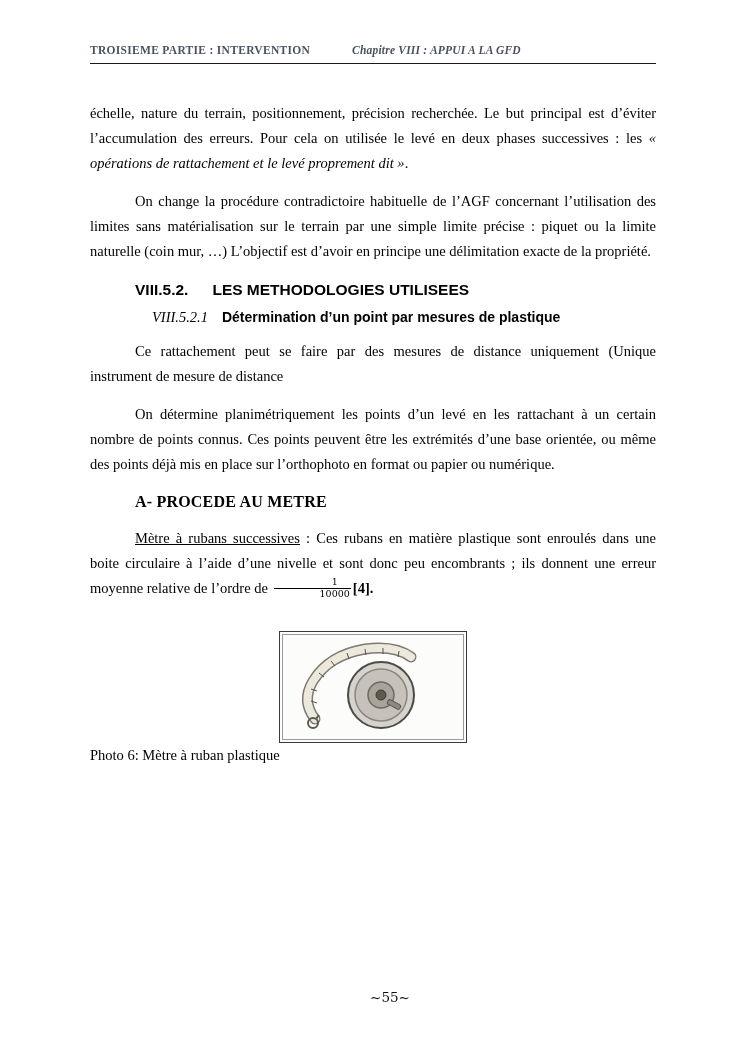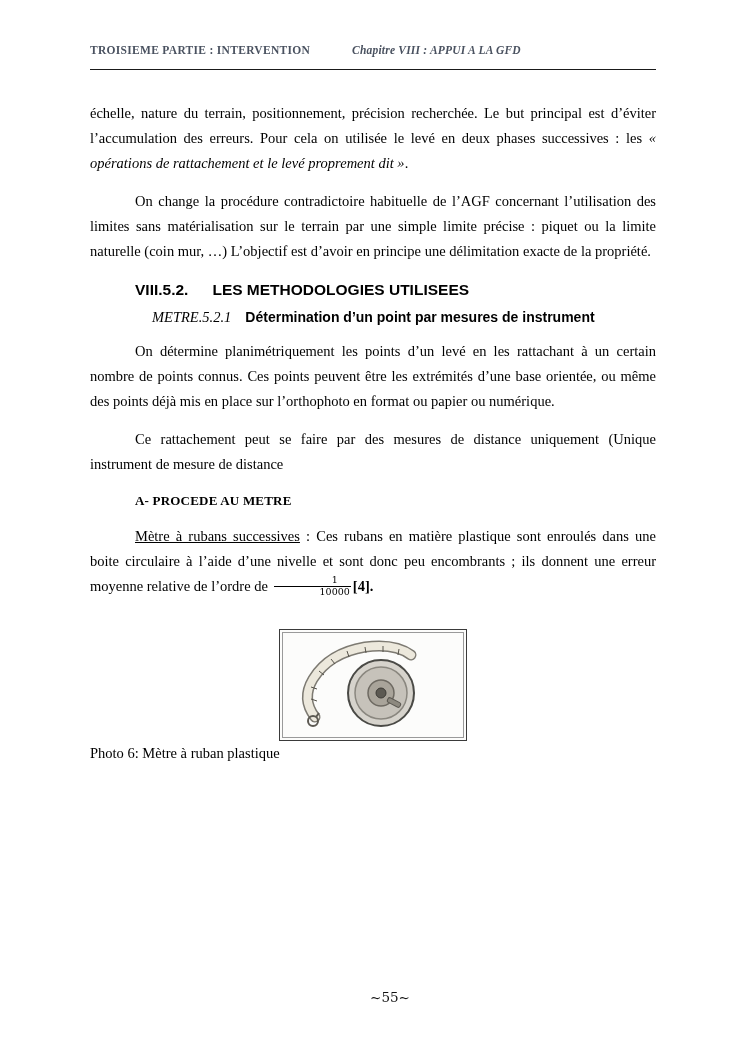--- a/index.html
+++ b/index.html
@@ -9,21 +9,21 @@
     margin:0 auto;
     background:#ffffff;
     font-family:"Liberation Serif", serif;
     color:#000;
     overflow:hidden;
   }
   
   .header {
     position:absolute; top:44px; left:90px; right:88px;
     border-bottom:1px solid #1a1a1a;
-    padding-bottom:13px;
+    padding-bottom:7px;
     font-size:11.5px;
     color:#4a5260;
     white-space:nowrap;
   }
   .header .h-left { font-weight:bold; letter-spacing:0.3px; }
   .header .h-right { font-weight:bold; font-style:italic; margin-left:42px; letter-spacing:0.2px; }
   
   .content {
     position:absolute; top:101px; left:90px; width:566px;
   }
@@ -45,21 +45,21 @@
   }
   .h-sec .sec-num { margin-right:24px; }
   .h-sub {
     margin:0 0 13px 62px;
     font-size:14.5px;
   }
   .h-sub .sub-num { font-style:italic; font-family:"Liberation Serif", serif; margin-right:14px; }
   .h-sub .sub-title { font-weight:bold; font-family:"Liberation Sans", sans-serif; font-size:14px; }
   .h-proc {
     margin:16px 0 15px 45px;
-    font-size:13px; font-weight:bold;
+    font-size:16px; font-weight:bold;
     letter-spacing:0.2px;
   }
   
   .frac {
     display:inline-flex; flex-direction:column;
     vertical-align:middle;
     font-size:9.5px; line-height:1.15;
     text-align:center;
     font-family:"DejaVu Serif", serif;
     margin:0 2px;
@@ -106,26 +106,26 @@
 
     <p><span>échelle, nature du terrain, positionnement, précision recherchée. Le but principal est d’éviter l’accumulation des erreurs. Pour cela on utilisée le levé en deux phases successives : les </span><span class="it">« opérations de rattachement et le levé proprement dit »</span><span>.</span></p>
 
     <p class="indent">On change la procédure contradictoire habituelle de l’AGF concernant l’utilisation des limites sans matérialisation sur le terrain par une simple limite précise : piquet ou la limite naturelle (coin mur, …) L’objectif est d’avoir en principe une délimitation exacte de la propriété.</p>
 
     <div class="h-sec">
       <span class="sec-num">VIII.5.2.</span><span>LES METHODOLOGIES UTILISEES</span>
     </div>
 
     <div class="h-sub">
-      <span class="sub-num">METRE.5.2.1</span><span class="sub-title">Détermination d’un point par mesures de instrument</span>
+      <span class="sub-num">VIII.5.2.1</span><span class="sub-title">Détermination d’un point par mesures de plastique</span>
     </div>
 
+    <p class="indent">Ce rattachement peut se faire par des mesures de distance uniquement (Unique instrument de mesure de distance</p>
+
     <p class="indent">On détermine planimétriquement les points d’un levé en les rattachant à un certain nombre de points connus. Ces points peuvent être les extrémités d’une base orientée, ou même des points déjà mis en place sur l’orthophoto en format ou papier ou numérique.</p>
-
-    <p class="indent">Ce rattachement peut se faire par des mesures de distance uniquement (Unique instrument de mesure de distance</p>
 
 
     <div class="h-proc">A-  PROCEDE AU METRE</div>
 
     <p class="indent"><span class="ul">Mètre à rubans successives</span><span> : Ces rubans en matière plastique sont enroulés dans une boite circulaire à l’aide d’une nivelle et sont donc peu encombrants ; ils donnent une erreur moyenne relative de l’ordre de </span><span class="frac">
           <span class="num">1</span>
           <span class="den">10000</span>
         </span><span class="b">[4].</span></p>
 
     <div class="figure-frame">

